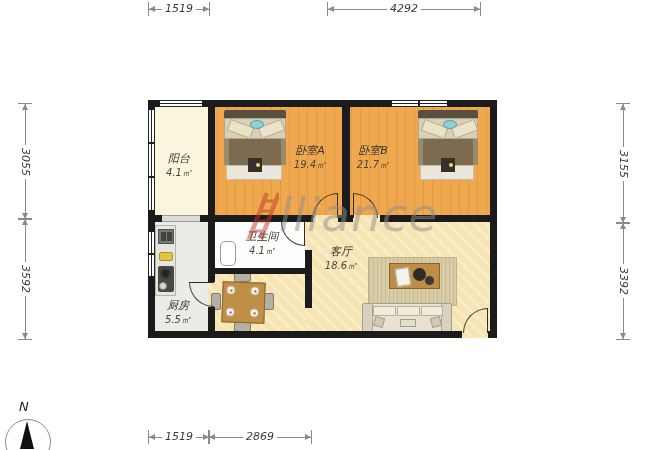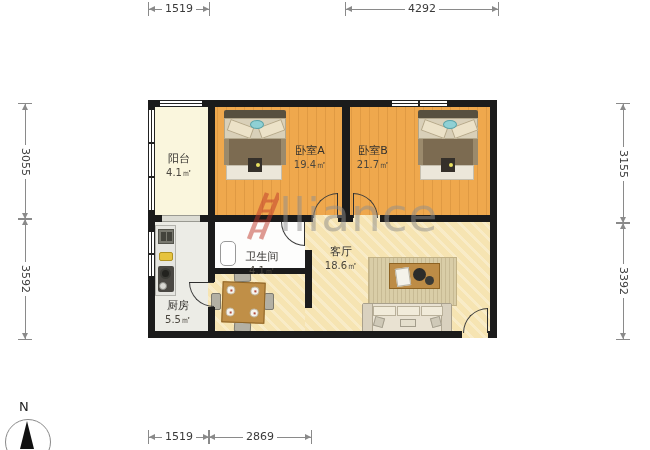--- a/index.html
+++ b/index.html
@@ -1,17 +1,17 @@
 <!DOCTYPE html>
 <html><head>
 <meta charset="utf-8">
 <style>
   html,body{margin:0;padding:0;background:#fff;}
   #stage{position:relative;width:650px;height:450px;background:#ffffff;overflow:hidden;
-         font-family:"DejaVu Sans",sans-serif;}
+         font-family:"DejaVu Sans",sans-serif;font-style:italic;}
   
   .dimh{position:absolute;height:14px;display:flex;align-items:center;
         border-left:1px solid #8a8a8a;border-right:1px solid #8a8a8a;}
   .dimv{position:absolute;width:14px;display:flex;flex-direction:column;align-items:center;
         border-top:1px solid #8a8a8a;border-bottom:1px solid #8a8a8a;}
   .dlabel{font-size:11px;color:#3a3a3a;padding:0 3px;white-space:nowrap;line-height:14px;}
   .dlabel-v{font-size:11px;color:#3a3a3a;padding:3px 0;writing-mode:vertical-rl;}
   .dline{flex:1;height:1px;background:#8a8a8a;position:relative;min-width:7px;}
   .dline.al::before{content:"";position:absolute;left:0;top:-3px;width:0;height:0;
         border-right:6px solid #8a8a8a;border-top:3px solid transparent;border-bottom:3px solid transparent;}
@@ -91,21 +91,21 @@
 </head>
 <body>
 
 <div id="stage">
 
   <div class="dimh" style="left:148px;top:2px;width:60px;">
     <div class="dline al"></div>
     <div class="dlabel">1519</div>
     <div class="dline ar"></div>
   </div>
-  <div class="dimh" style="left:345px;top:2px;width:152px;justify-content:center;">
+  <div class="dimh" style="left:327px;top:2px;width:152px;justify-content:center;">
     <div class="dline al"></div>
     <div class="dlabel">4292</div>
     <div class="dline ar"></div>
   </div>
 
   <div class="dimh" style="left:148px;top:430px;width:60px;">
     <div class="dline al"></div>
     <div class="dlabel">1519</div>
     <div class="dline ar"></div>
   </div>
@@ -257,21 +257,21 @@
     <div class="rarea">4.1㎡</div>
   </div>
   <div class="rlabel" style="left:275px;top:144px;width:70px;">
     <div class="rname">卧室A</div>
     <div class="rarea">19.4㎡</div>
   </div>
   <div class="rlabel" style="left:338px;top:144px;width:70px;">
     <div class="rname">卧室B</div>
     <div class="rarea">21.7㎡</div>
   </div>
-  <div class="rlabel" style="left:227px;top:230px;width:70px;margin-top:20px;">
+  <div class="rlabel" style="left:227px;top:230px;width:70px;">
     <div class="rname">卫生间</div>
     <div class="rarea">4.1㎡</div>
   </div>
   <div class="rlabel" style="left:306px;top:245px;width:70px;">
     <div class="rname">客厅</div>
     <div class="rarea">18.6㎡</div>
   </div>
   <div class="rlabel" style="left:143px;top:299px;width:70px;">
     <div class="rname">厨房</div>
     <div class="rarea">5.5㎡</div>

